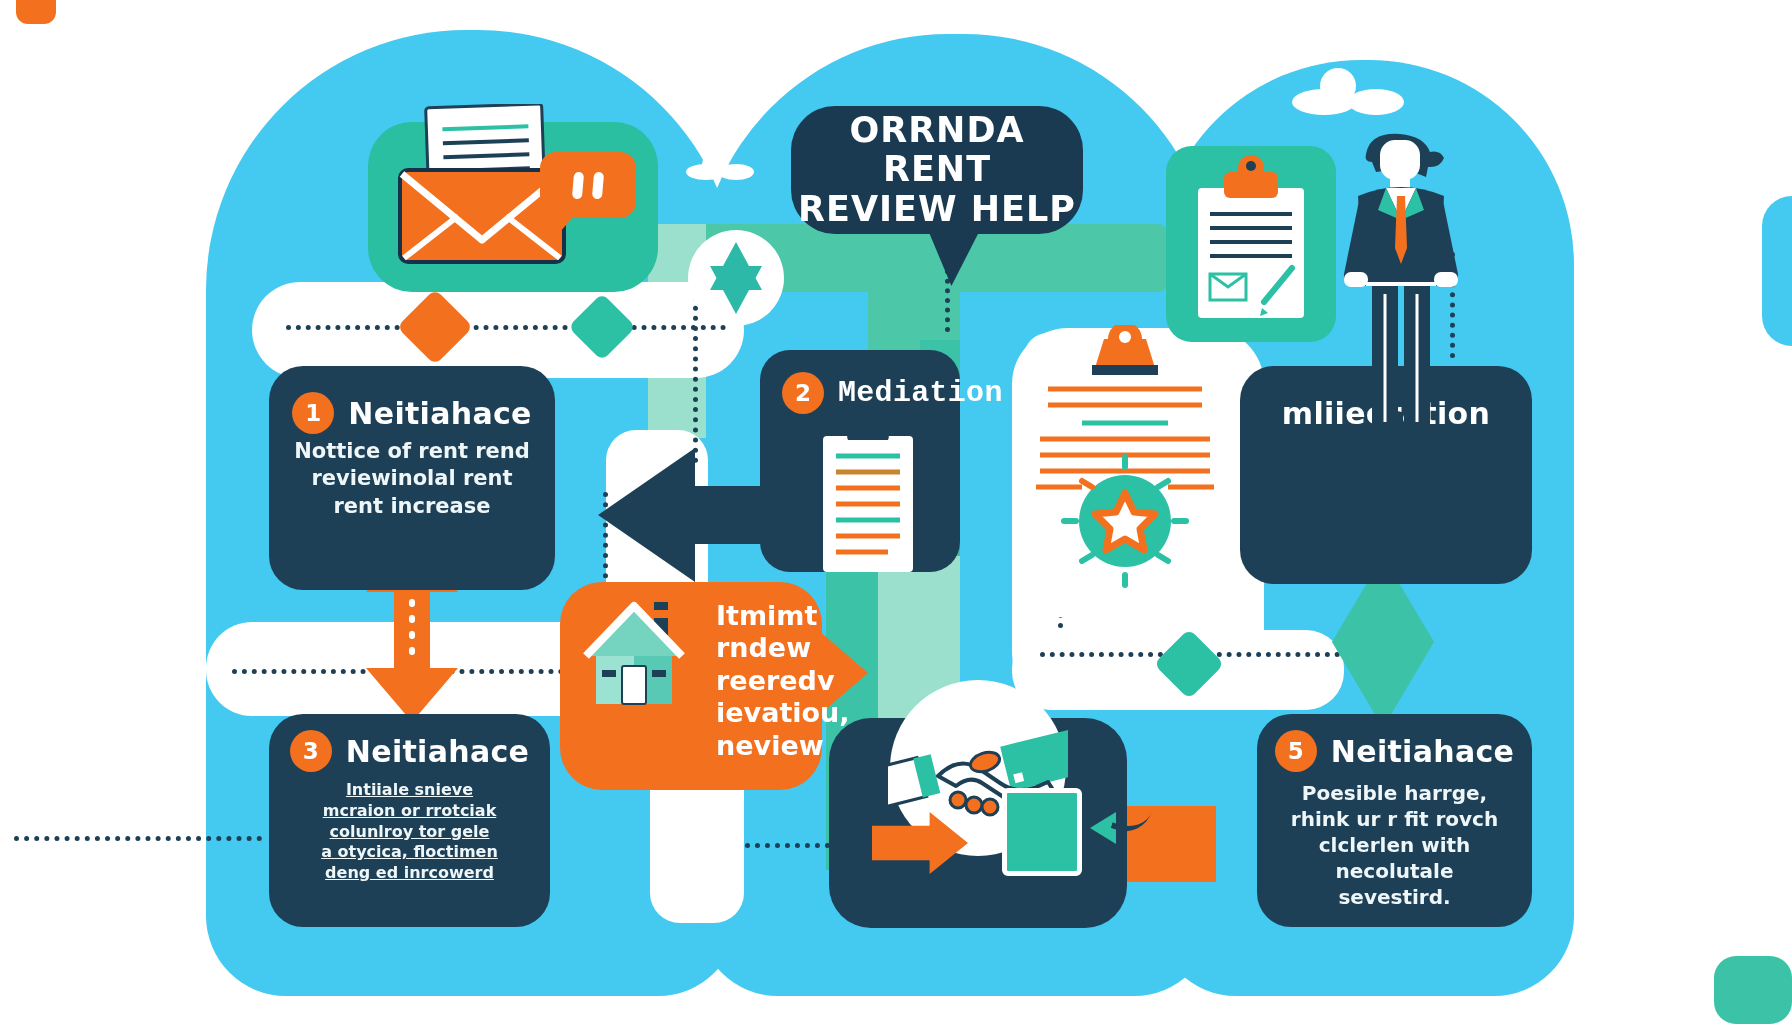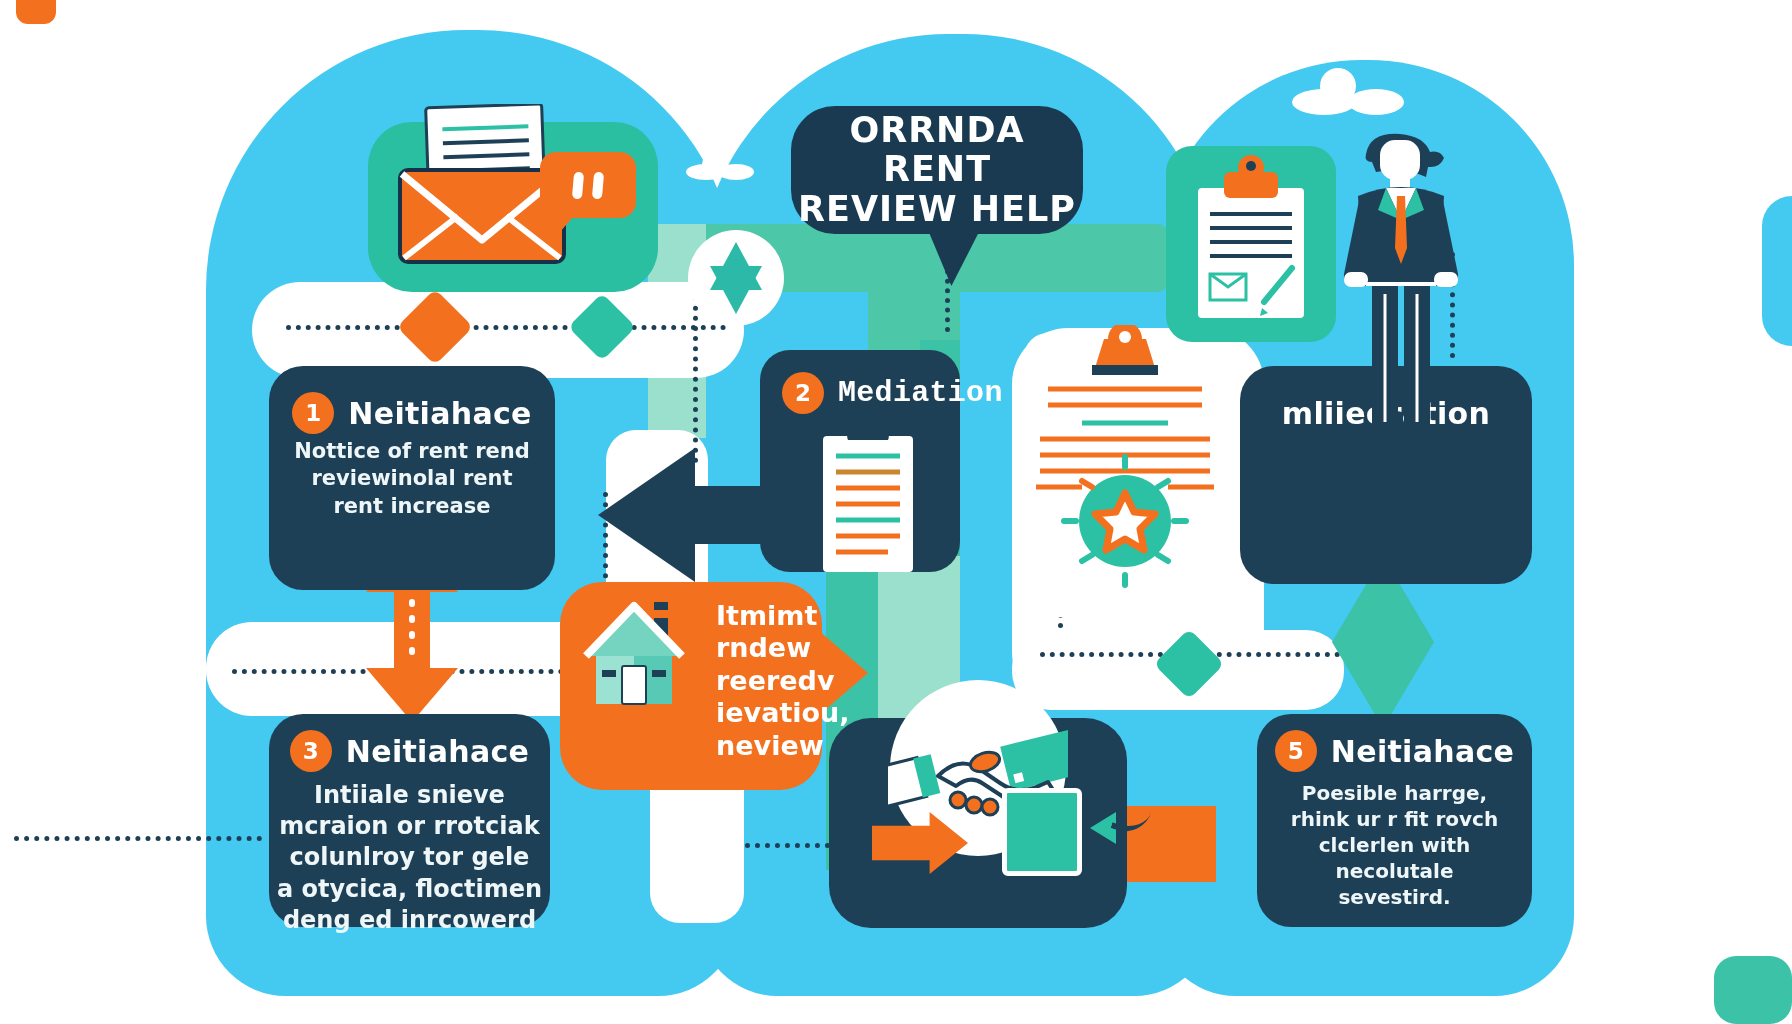--- a/index.html
+++ b/index.html
@@ -193,21 +193,21 @@
 rndew
 reeredv
 ievatiou,
 neview</div>
 
   <div class="a navybox" style="left:269px;top:714px;width:281px;height:213px;padding-top:16px;box-sizing:border-box;">
     <div class="stepRow">
       <div class="numCircle">3</div>
       <div class="stepHead">Neitiahace</div>
     </div>
-    <div class="stepBody" style="margin-top:8px;font-size:24px;">Intiiale snieve
+    <div class="stepBody" style="margin-top:8px;font-size:16px;text-decoration:underline;">Intiiale snieve
 mcraion or rrotciak
 colunlroy tor gele
 a otycica, floctimen
 deng ed inrcowerd</div>
   </div>
 
   <div class="a navybox" style="left:829px;top:718px;width:298px;height:210px;border-radius:42px;"></div>
   <svg class="a" style="left:888px;top:678px;" width="180" height="180" viewBox="0 0 180 180">
     <circle cx="90" cy="90" r="88" fill="#ffffff"></circle>
     <g transform="rotate(-14 30 100)">

